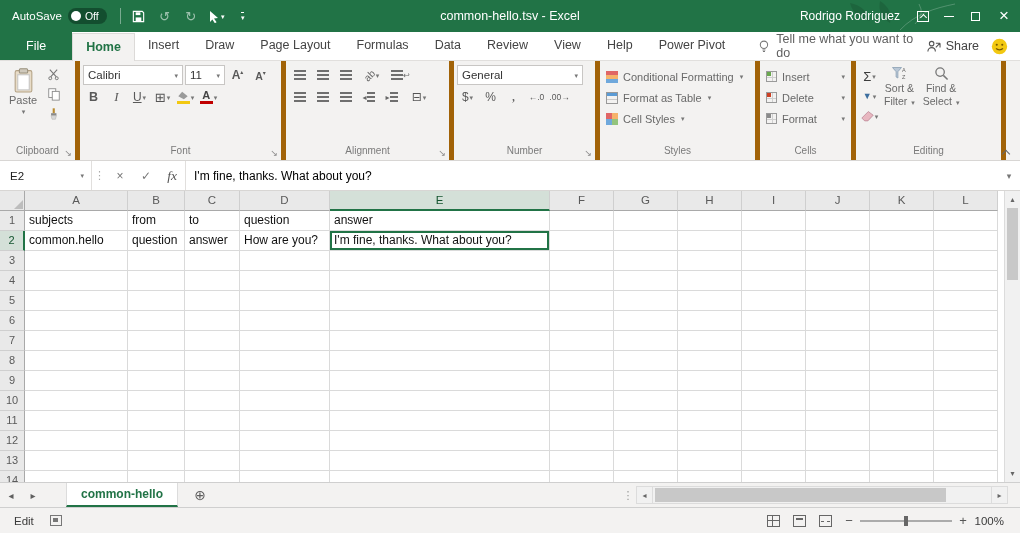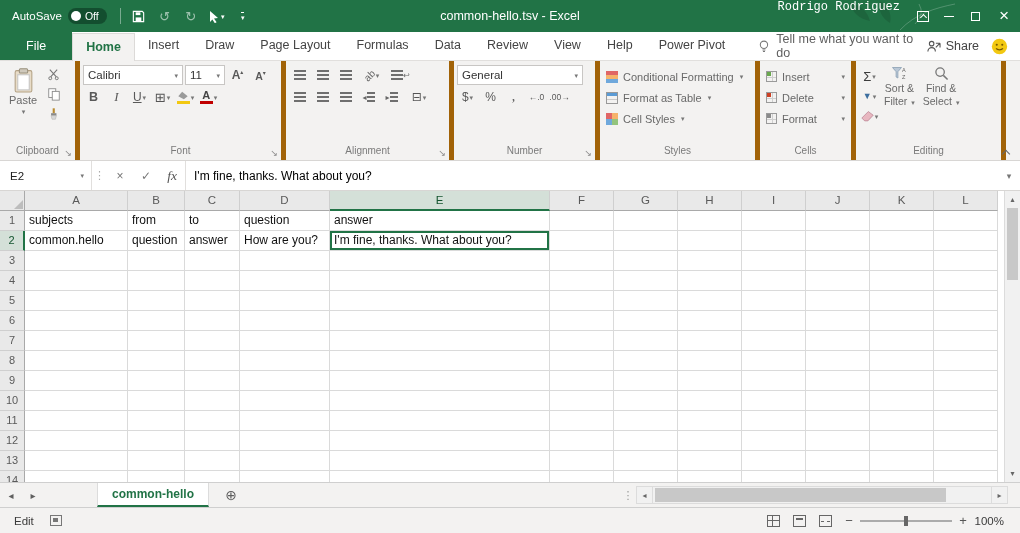--- a/index.html
+++ b/index.html
@@ -13,21 +13,21 @@
   .leaves{position:absolute;right:60px;top:0;pointer-events:none;}
   .qat{display:flex;align-items:center;height:100%;}
   .autosave{display:flex;align-items:center;gap:6px;padding:0 8px 0 12px;font-size:11.5px;}
   .as-pill{display:inline-flex;align-items:center;gap:4px;background:rgba(9,48,29,.55);border-radius:9px;padding:2px 8px 2px 3px;font-size:10.5px;}
   .as-knob{width:10px;height:10px;border-radius:50%;background:#fff;}
   .tb-sep{width:1px;height:16px;background:rgba(255,255,255,.4);margin:0 5px;}
   .tb-btn{width:26px;height:32px;display:inline-flex;align-items:center;justify-content:center;color:#fff;font-size:13px;}
   .tb-btn.dim{opacity:.55;}
   .qat-caret{font-size:7px;border-top:1px solid #fff;padding-top:1px;line-height:1;}
   .tb-title{position:absolute;left:50%;transform:translateX(-50%);font-size:12.5px;white-space:nowrap;}
-  .tb-right{margin-left:auto;display:flex;height:100%;position:relative;z-index:1;font-family:Liberation Mono, monospace;}
+  .tb-right{margin-left:auto;display:flex;align-items:center;height:100%;position:relative;z-index:1;}
   .tb-user{font-size:12px;margin-right:10px;}
   .win-min{width:10px;border-top:1.2px solid #fff;display:inline-block;}
   .win-max{width:9px;height:9px;border:1.2px solid #fff;display:inline-block;}
   .rdo-box{width:12px;height:11px;border:1.2px solid #fff;display:inline-block;position:relative;}
   .rdo-box::after{content:"";position:absolute;left:3px;top:3px;width:4px;height:4px;border-left:1.2px solid #fff;border-top:1.2px solid #fff;transform:rotate(45deg);}
   .tb-btn.closeb{font-size:17px;width:32px;}
 
   
   .tabrow{flex:0 0 28px;background:#fff;display:flex;align-items:flex-end;border-bottom:1px solid #e1dfdd;position:relative;}
   .rtab{padding:0 13px;height:28px;line-height:27px;font-size:12.5px;color:#444;white-space:nowrap;}
@@ -85,21 +85,21 @@
   .cell{height:20px;line-height:19px;font-size:12px;color:#111;padding:0 4px;border-right:1px solid #dadada;border-bottom:1px solid #dadada;white-space:nowrap;overflow:hidden;background:#fff;flex:0 0 auto;}
   .cell.active{box-shadow:inset 0 0 0 2px #217346;}
   .vscroll{position:absolute;top:0;right:0;width:16px;height:100%;background:#f1f1f1;border-left:1px solid #dcdcdc;display:flex;flex-direction:column;}
   .vs-btn{height:17px;display:flex;align-items:center;justify-content:center;font-size:8px;color:#666;}
   .vs-track{flex:1;position:relative;}
   .vs-thumb{position:absolute;top:0;left:2px;right:2px;height:72px;background:#c8c8c8;}
 
   
   .sheetbar{flex:0 0 25px;background:#f3f2f1;display:flex;align-items:stretch;border-top:1px solid #cfcfcf;}
   .sb-nav{width:22px;display:flex;align-items:center;justify-content:center;color:#5f5f5f;font-size:10px;}
-  .sheettab{margin-left:53px;padding:0 14px;background:#fff;display:flex;align-items:center;font-size:12px;font-weight:700;color:#217346;border-left:1px solid #dcdcdc;border-right:1px solid #dcdcdc;border-bottom:2px solid #217346;}
+  .sheettab{margin-left:22px;padding:0 14px;background:#fff;display:flex;align-items:center;font-size:12px;font-weight:700;color:#217346;border-left:1px solid #dcdcdc;border-right:1px solid #dcdcdc;border-bottom:2px solid #217346;}
   .newsheet{width:28px;display:flex;align-items:center;justify-content:center;color:#5f5f5f;font-size:14px;margin-left:8px;}
   .sb-spacer{flex:1;}
   .sb-grip{width:16px;display:flex;align-items:center;justify-content:center;color:#9a9a9a;font-size:11px;}
   .hscroll{width:372px;display:flex;align-items:stretch;margin:3px 12px 3px 0;}
   .hs-btn{width:17px;background:#f1f1f1;border:1px solid #dcdcdc;display:flex;align-items:center;justify-content:center;font-size:8px;color:#666;}
   .hs-track{flex:1;background:#f1f1f1;border-top:1px solid #dcdcdc;border-bottom:1px solid #dcdcdc;position:relative;}
   .hs-thumb{position:absolute;left:2px;top:1px;bottom:1px;width:86%;background:#c8c8c8;}
 
   
   .statusbar{flex:0 0 26px;background:#f3f2f1;border-top:1px solid #cfcfcf;display:flex;align-items:center;font-size:11.5px;color:#3b3b3b;}

